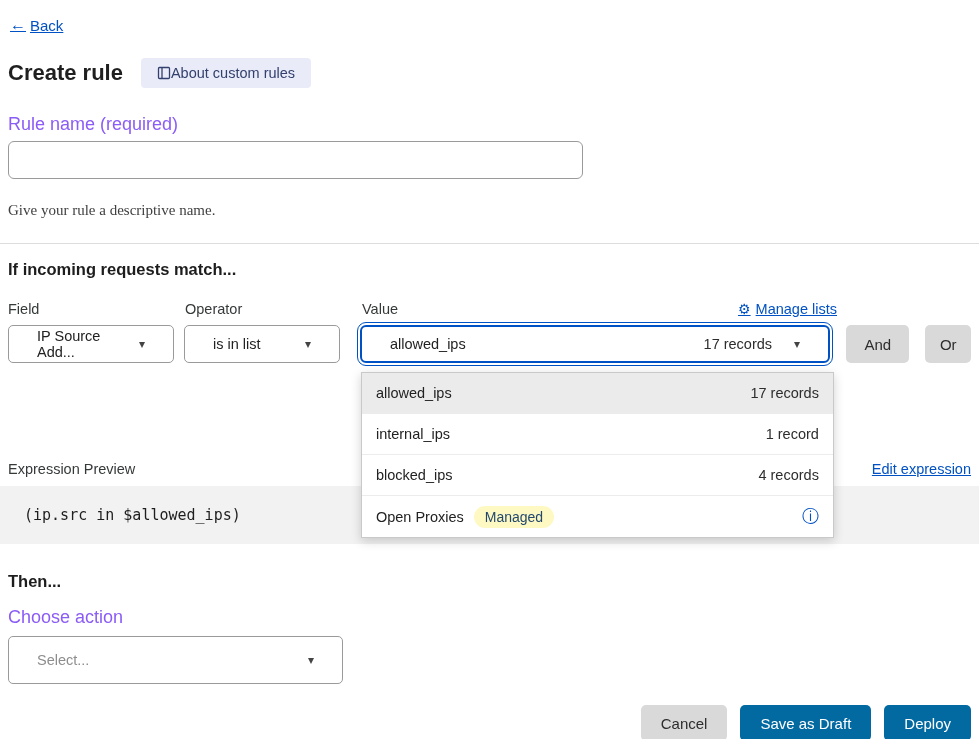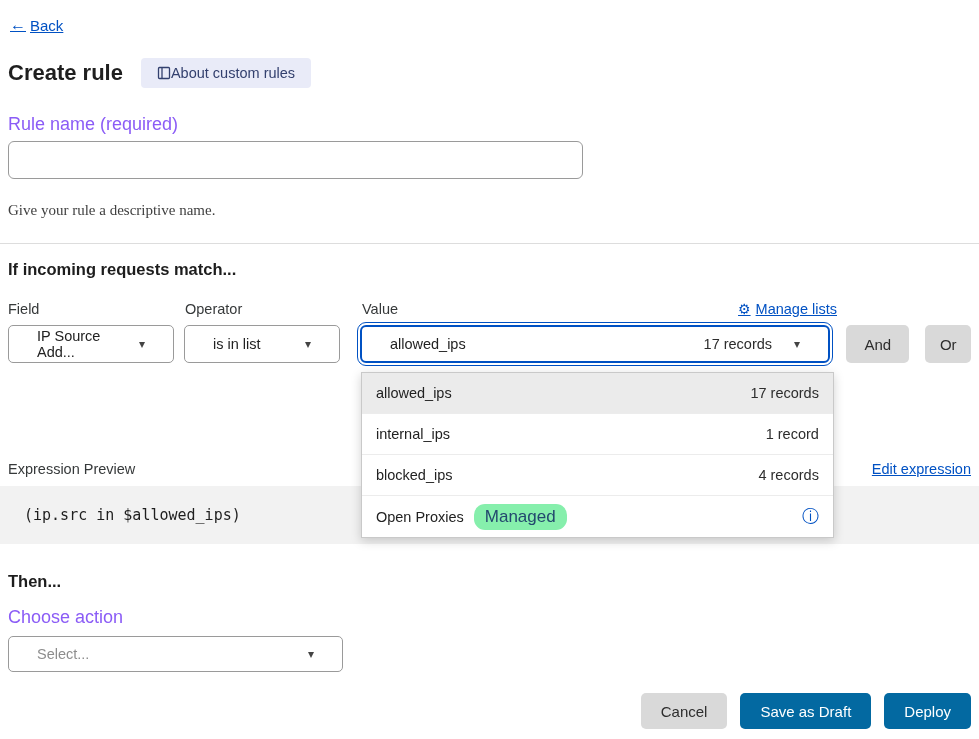--- a/index.html
+++ b/index.html
@@ -174,25 +174,25 @@
     font-size: 14.5px;
     color: #222;
     cursor: pointer;
     border-bottom: 1px solid #ececec;
   }
   .dd-row:last-child { border-bottom: none; }
   .dd-row.selected { background: #ebebeb; }
   .dd-meta { color: #2d2d2d; }
   .dd-name-wrap { display: inline-flex; align-items: center; gap: 10px; }
   .managed-badge {
-    background: #86efac;
+    background: #fef9c3;
     color: #23486e;
     border-radius: 11px;
     padding: 3px 11px;
-    font-size: 17px;
+    font-size: 14px;
   }
   .info-icon {
     color: #0051c3;
     font-size: 17px;
     text-decoration: none;
     cursor: pointer;
   }
   
   .expr-label-row {
     display: flex;
@@ -211,21 +211,21 @@
     align-items: center;
     padding-left: 24px;
     font-family: "DejaVu Sans Mono", "Liberation Mono", monospace;
     font-size: 15px;
     color: #1f1f1f;
   }
   
   .then-heading { margin-top: 28px; }
   .action-select {
     width: 335px;
-    height: 36px;
+    height: 48px;
     margin: 8px 8px 0 8px;
     color: #8d8d8d;
   }
   
   .footer {
     display: flex;
     justify-content: flex-end;
     gap: 13px;
     margin: 21px 8px 0 8px;
   }

